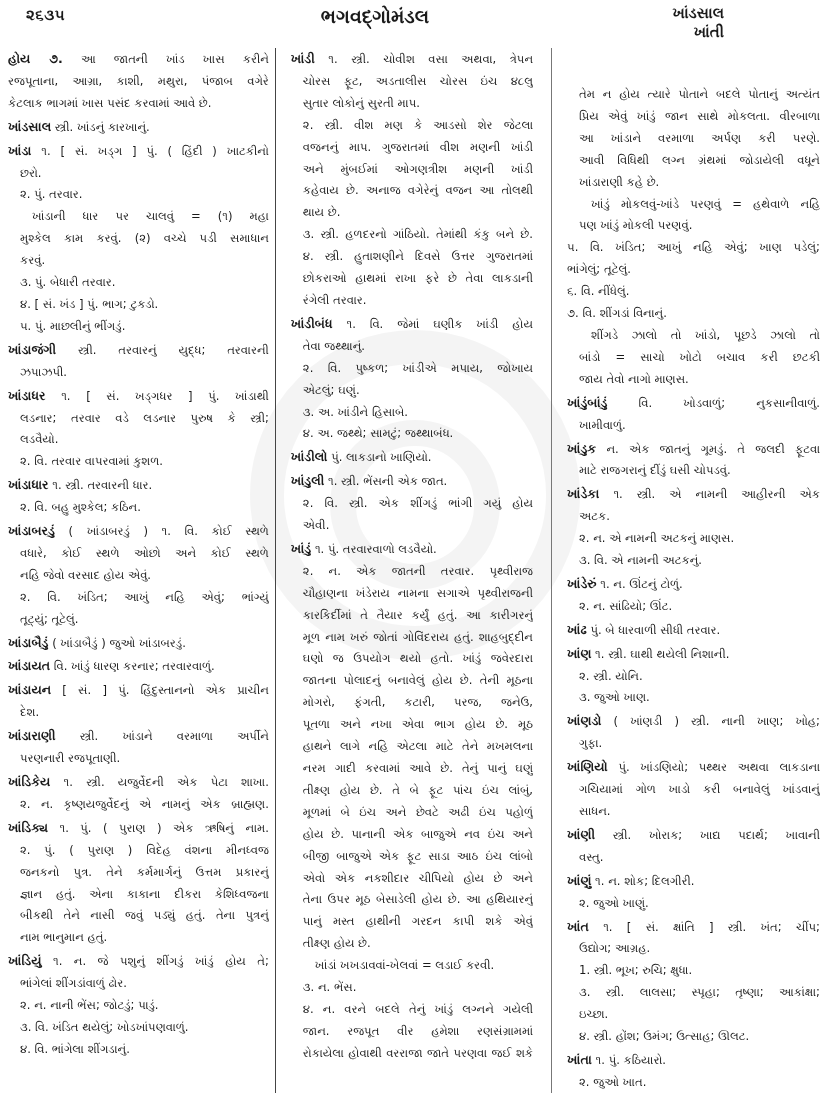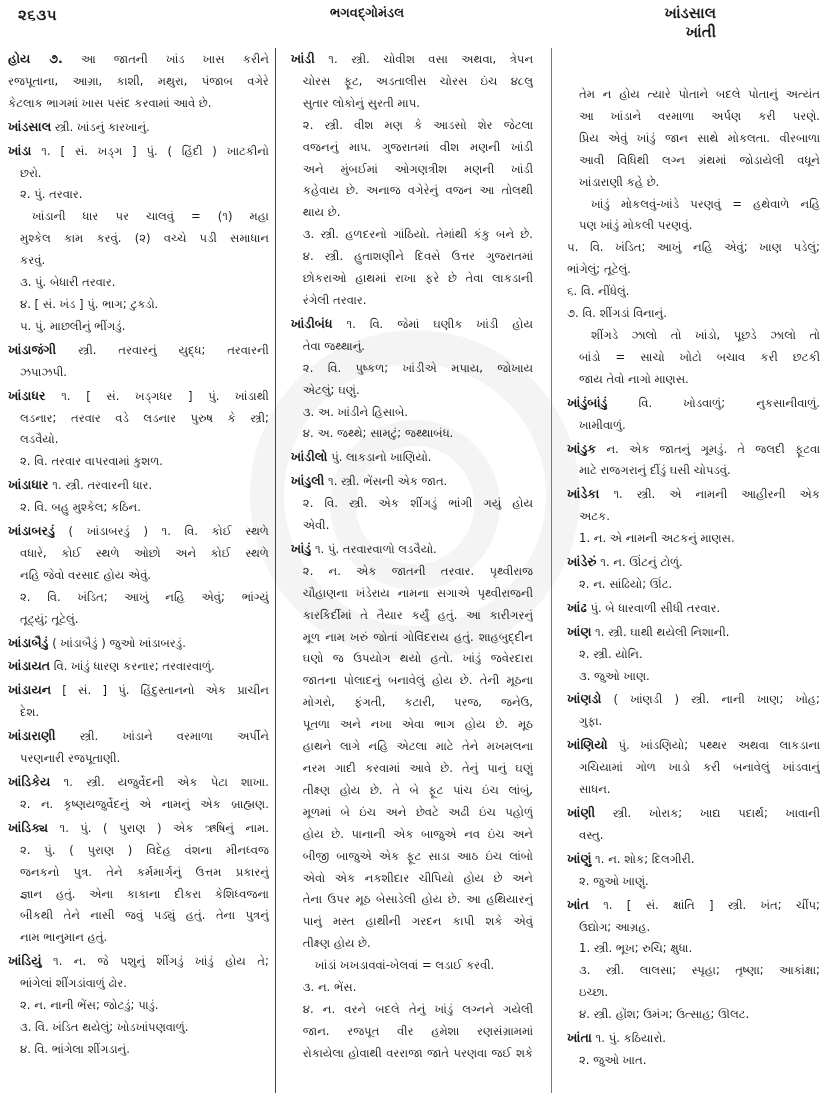--- a/index.html
+++ b/index.html
@@ -3,29 +3,29 @@
 <meta charset="utf-8">
 <style>
   html, body { margin: 0; padding: 0; }
   body {
     width: 825px; height: 1099px; overflow: hidden;
     background: #ffffff; color: #1a1a1a;
     font-family: "DejaVu Sans", "Liberation Sans", sans-serif;
     position: relative;
   }
   .page-header {
-    position: absolute; left: 8px; top: 0; width: 718px; height: 46px;
+    position: absolute; left: 16px; top: 0; width: 718px; height: 46px;
   }
   .page-number {
     position: absolute; left: 10px; top: 6px;
     font-size: 15px; font-weight: bold; letter-spacing: 0.5px;
   }
   .running-title {
     position: absolute; left: 0; right: 0; top: 5px; text-align: center;
-    font-size: 13px; font-weight: bold;
+    font-size: 19px; font-weight: bold;
   }
   .guide-words {
     position: absolute; right: 10px; top: 4px; text-align: right;
     font-size: 15px; font-weight: bold; line-height: 19px;
   }
   .watermark {
     position: absolute; left: 250px; top: 330px; width: 330px; height: 330px;
     border-radius: 50%;
     border: 34px solid rgba(0,0,0,0.045);
     box-sizing: border-box; pointer-events: none;
@@ -198,22 +198,22 @@
         <div class="line last indent2"><span>ખાંડાં ખખડાવવાં-ખેલવાં = લડાઈ કરવી.</span></div>
         <div class="line last indent"><span>૩. ન. ભેંસ.</span></div>
         <div class="line indent"><span>૪. ન. વરને બદલે તેનું ખાંડું લગ્નને ગયેલી</span></div>
         <div class="line indent"><span>જાન. રજપૂત વીર હમેશા રણસંગ્રામમાં</span></div>
         <div class="line indent"><span>રોકાયેલા હોવાથી વરરાજા જાતે પરણવા જઈ શકે</span></div>
       </div>
     </div>
   <div class="col col-3">
       <div class="entry">
         <div class="line indent"><span>તેમ ન હોય ત્યારે પોતાને બદલે પોતાનું અત્યંત</span></div>
+        <div class="line indent"><span>પ્રિય એવું ખાંડું જાન સાથે મોકલતા. વીરબાળા</span></div>
         <div class="line indent"><span>આ ખાંડાને વરમાળા અર્પણ કરી પરણે.</span></div>
-        <div class="line indent"><span>પ્રિય એવું ખાંડું જાન સાથે મોકલતા. વીરબાળા</span></div>
         <div class="line indent"><span>આવી વિધિથી લગ્ન ગ્રંથમાં જોડાયેલી વધૂને</span></div>
         <div class="line last indent"><span>ખાંડારાણી કહે છે.</span></div>
         <div class="line indent2"><span>ખાંડું મોકલવું-ખાંડે પરણવું = હથેવાળે નહિ</span></div>
         <div class="line last indent"><span>પણ ખાંડું મોકલી પરણવું.</span></div>
         <div class="line"><span>૫. વિ. ખંડિત; આખું નહિ એવું; ખાણ પડેલું;</span></div>
         <div class="line last"><span>ભાંગેલું; તૂટેલું.</span></div>
         <div class="line last"><span>૬. વિ. નીંધેલું.</span></div>
         <div class="line last"><span>૭. વિ. શીંગડાં વિનાનું.</span></div>
         <div class="line indent2"><span>શીંગડે ઝાલો તો ખાંડો, પૂછડે ઝાલો તો</span></div>
         <div class="line indent"><span>બાંડો = સાચો ખોટો બચાવ કરી છટકી</span></div>
@@ -223,21 +223,22 @@
         <div class="line"><span class="hw">ખાંડુંબાંડું</span><span> વિ. ખોડવાળું; નુકસાનીવાળું.</span></div>
         <div class="line last indent"><span>ખામીવાળું.</span></div>
       </div>
       <div class="entry">
         <div class="line"><span class="hw">ખાંડુક</span><span> ન. એક જાતનું ગૂમડું. તે જલદી ફૂટવા</span></div>
         <div class="line last indent"><span>માટે રાજગરાનું દીંડું ઘસી ચોપડવું.</span></div>
       </div>
       <div class="entry">
         <div class="line"><span class="hw">ખાંડેકા</span><span> ૧. સ્ત્રી. એ નામની આહીરની એક</span></div>
         <div class="line last indent"><span>અટક.</span></div>
-        <div class="line last indent"><span>1. ન. એ નામની અટકનું માણસ.</span></div>
+        <div class="line last indent"><span>૨. ન. એ નામની અટકનું માણસ.</span></div>
+        <div class="line last indent"><span>૩. વિ. એ નામની અટકનું.</span></div>
       </div>
       <div class="entry">
         <div class="line last"><span class="hw">ખાંડેરું</span><span> ૧. ન. ઊંટનું ટોળું.</span></div>
         <div class="line last indent"><span>૨. ન. સાંઢિયો; ઊંટ.</span></div>
       </div>
       <div class="entry">
         <div class="line last"><span class="hw">ખાંઢ</span><span> પું. બે ધારવાળી સીધી તરવાર.</span></div>
       </div>
       <div class="entry">
         <div class="line last"><span class="hw">ખાંણ</span><span> ૧. સ્ત્રી. ઘાથી થયેલી નિશાની.</span></div>

